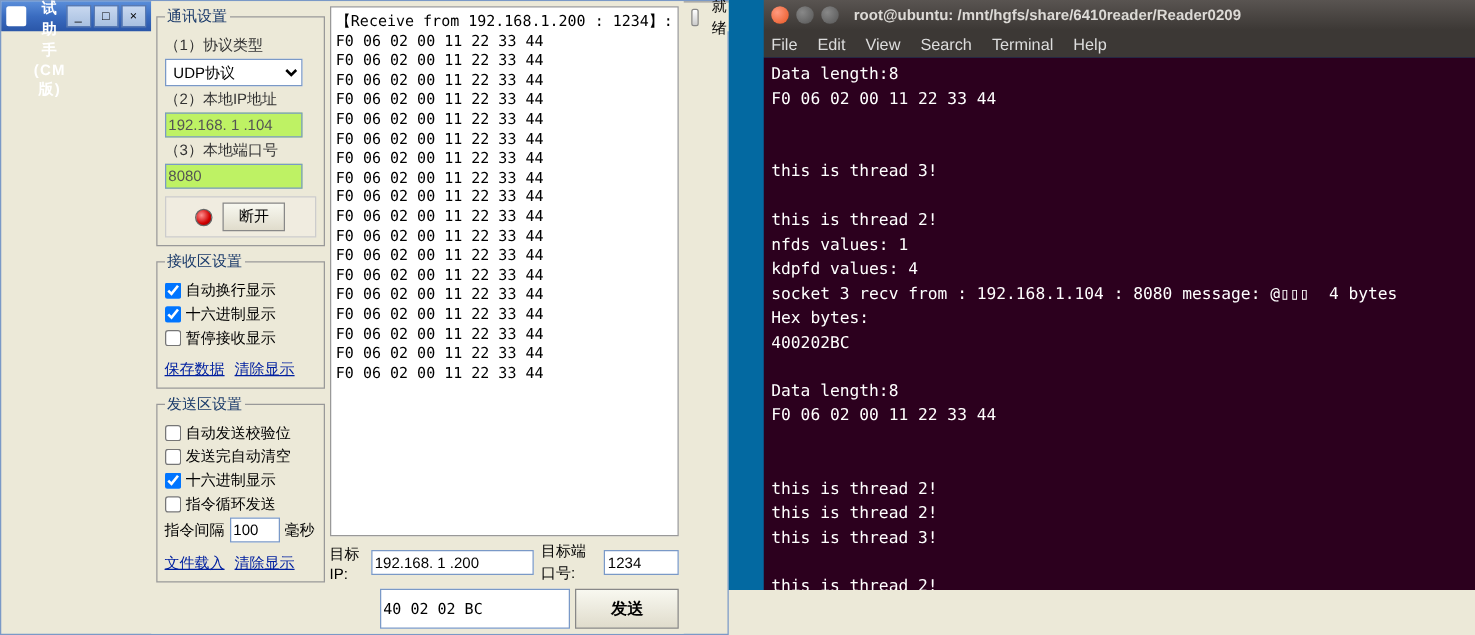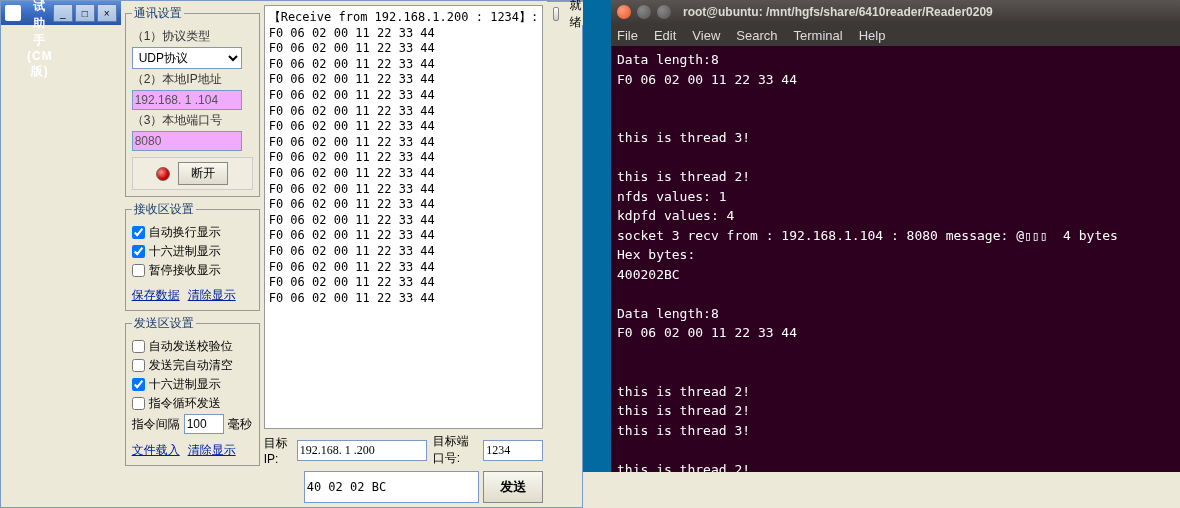--- a/index.html
+++ b/index.html
@@ -9,36 +9,36 @@
 .titlebar .icon { width: 16px; height: 16px; background: #fff; margin-right: 6px; border-radius: 2px; }
 .titlebar .title { flex: 1; text-align: center; font-weight: bold; letter-spacing: 1px; }
 .titlebar .winbtns { display: flex; gap: 2px; }
 .winbtn { width: 20px; height: 18px; background: linear-gradient(#c8d8f0,#a8c0e0); border: 1px solid #5a7ab0; font-size: 10px; display: flex; align-items: center; justify-content: center; color: #000; }
 .app-body { flex: 1; display: flex; background: #ece9d8; padding: 4px; gap: 4px; }
 .side-panel { width: 135px; display: flex; flex-direction: column; gap: 4px; }
 fieldset { border: 1px solid #999; padding: 4px 6px 6px; background: #ece9d8; }
 fieldset legend { color: #1a3a6a; font-size: 12px; padding: 0 2px; }
 .field-label { color: #333; margin: 2px 0; }
 select, input[type=text] { width: 110px; border: 1px solid #7a99c7; padding: 2px; font-size: 12px; background: #fff; }
-input[disabled] { background: #f0abfc; }
+input[disabled] { background: #bef264; }
 .disconnect-row { display: flex; align-items: center; justify-content: center; gap: 8px; margin-top: 6px; border: 1px solid #ccc; padding: 4px; background: #f0ece0; }
 .led { width: 14px; height: 14px; border-radius: 50%; background: radial-gradient(circle at 35% 35%, #ff9090, #d00000 60%, #800000); border: 1px solid #666; }
 button.btn { border: 1px solid #888; background: linear-gradient(#f8f8f0,#e0dccc); padding: 2px 12px; font-size: 12px; font-family: inherit; }
 .checkbox-row { display: flex; align-items: center; gap: 4px; margin: 2px 0; }
 .checkbox-row input { margin: 0; }
 .link-row { display: flex; gap: 8px; margin-top: 8px; }
 .link { color: #0020a0; text-decoration: underline; cursor: pointer; }
 .center-panel { flex: 1; display: flex; flex-direction: column; gap: 4px; }
 .recv-area { flex: 1; border: 1px solid #999; background: #fff; padding: 4px; font-family: Consolas, monospace; font-size: 12px; overflow: auto; white-space: pre; line-height: 1.3; }
 .target-row { display: flex; align-items: center; gap: 6px; }
-.target-row input { width: 130px; font-family: Liberation Serif, serif; }
+.target-row input { width: 130px; }
 .target-row input.port { width: 60px; }
 .send-row { display: flex; gap: 4px; padding-left: 40px; }
 .send-input { flex: 1; border: 1px solid #999; background: #fff; padding: 4px; font-family: Consolas, monospace; height: 32px; }
-.send-btn { width: 60px; background: linear-gradient(#f8f8f0,#e0dccc); border: 1px solid #888; font-size: 13px; font-weight: bold; font-family: Liberation Mono, monospace; }
+.send-btn { width: 83px; background: linear-gradient(#f8f8f0,#e0dccc); border: 1px solid #888; font-size: 13px; font-weight: bold; font-family: Liberation Mono, monospace; }
 .statusbar { height: 24px; background: #ece9d8; border-top: 1px solid #999; display: flex; align-items: center; padding: 0 6px; gap: 10px; font-size: 12px; }
 .statusbar .ready-icon { width: 14px; height: 14px; border: 1px solid #888; border-radius: 2px; background: linear-gradient(#fff,#ccc); }
 .statusbar .counter { border: 1px solid #aaa; padding: 1px 6px; background: #f0ece0; margin-left: auto; }
 .statusbar button { border: 1px solid #888; background: linear-gradient(#f8f8f0,#e0dccc); padding: 1px 8px; }
 .inline-input { width: 40px !important; }
 
 .right-app { width: 597px; height: 472px; background: #0369a1; display: flex; flex-direction: column; position: relative; padding-left: 28px; }
 .ubuntu-titlebar { height: 24px; background: linear-gradient(#595451,#3c3835); display: flex; align-items: center; padding: 0 6px; gap: 6px; color: #ddd; font-size: 12px; }
 .ubuntu-titlebar .ubtn { width: 14px; height: 14px; border-radius: 50%; display: inline-block; }
 .ub-close { background: radial-gradient(circle at 35% 35%, #ff9a80, #e85520); }

